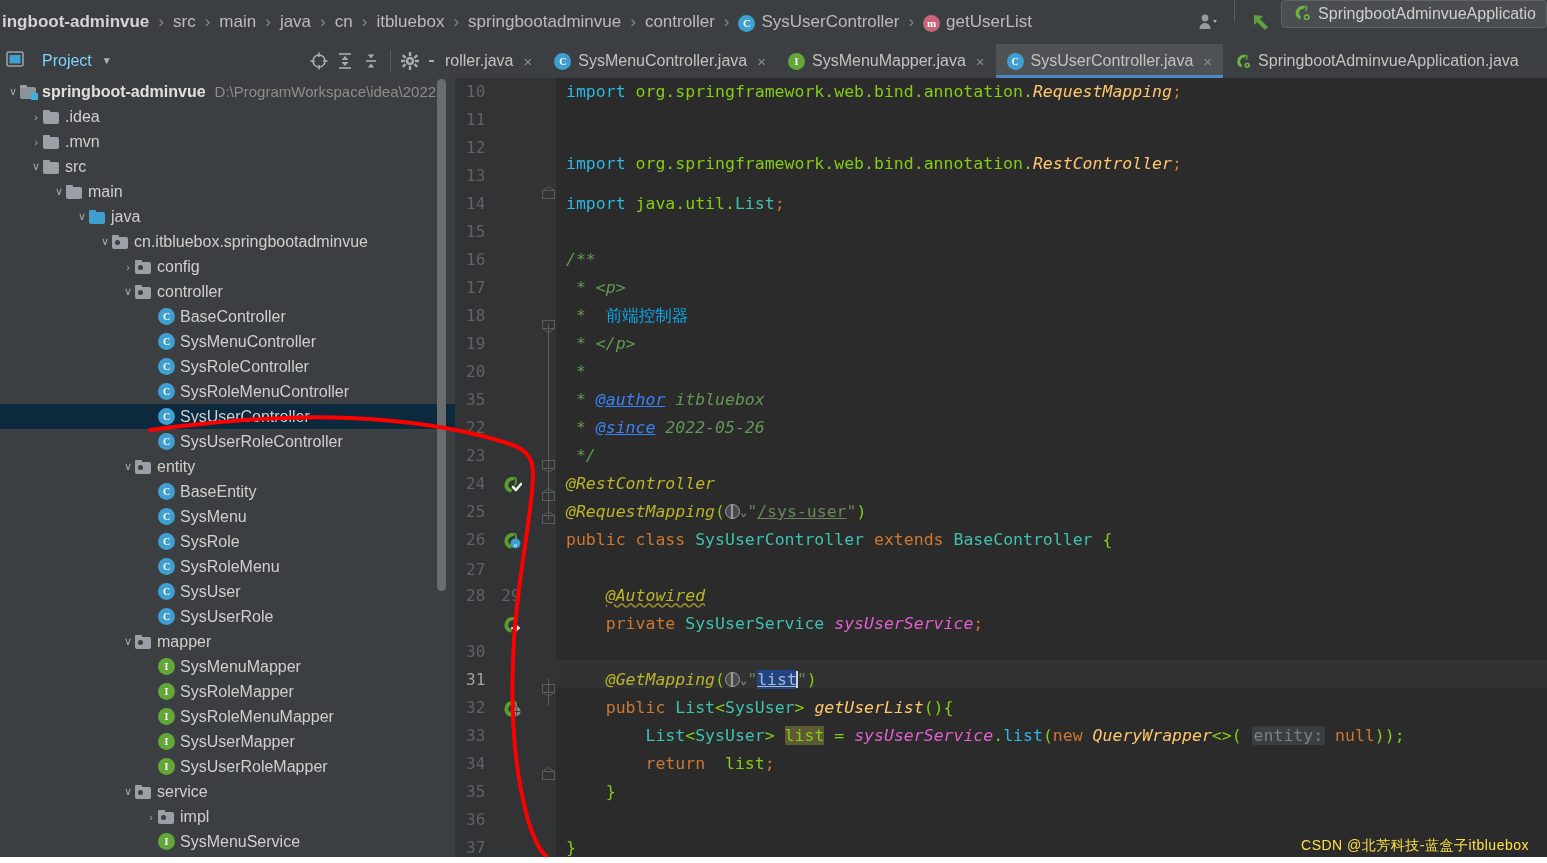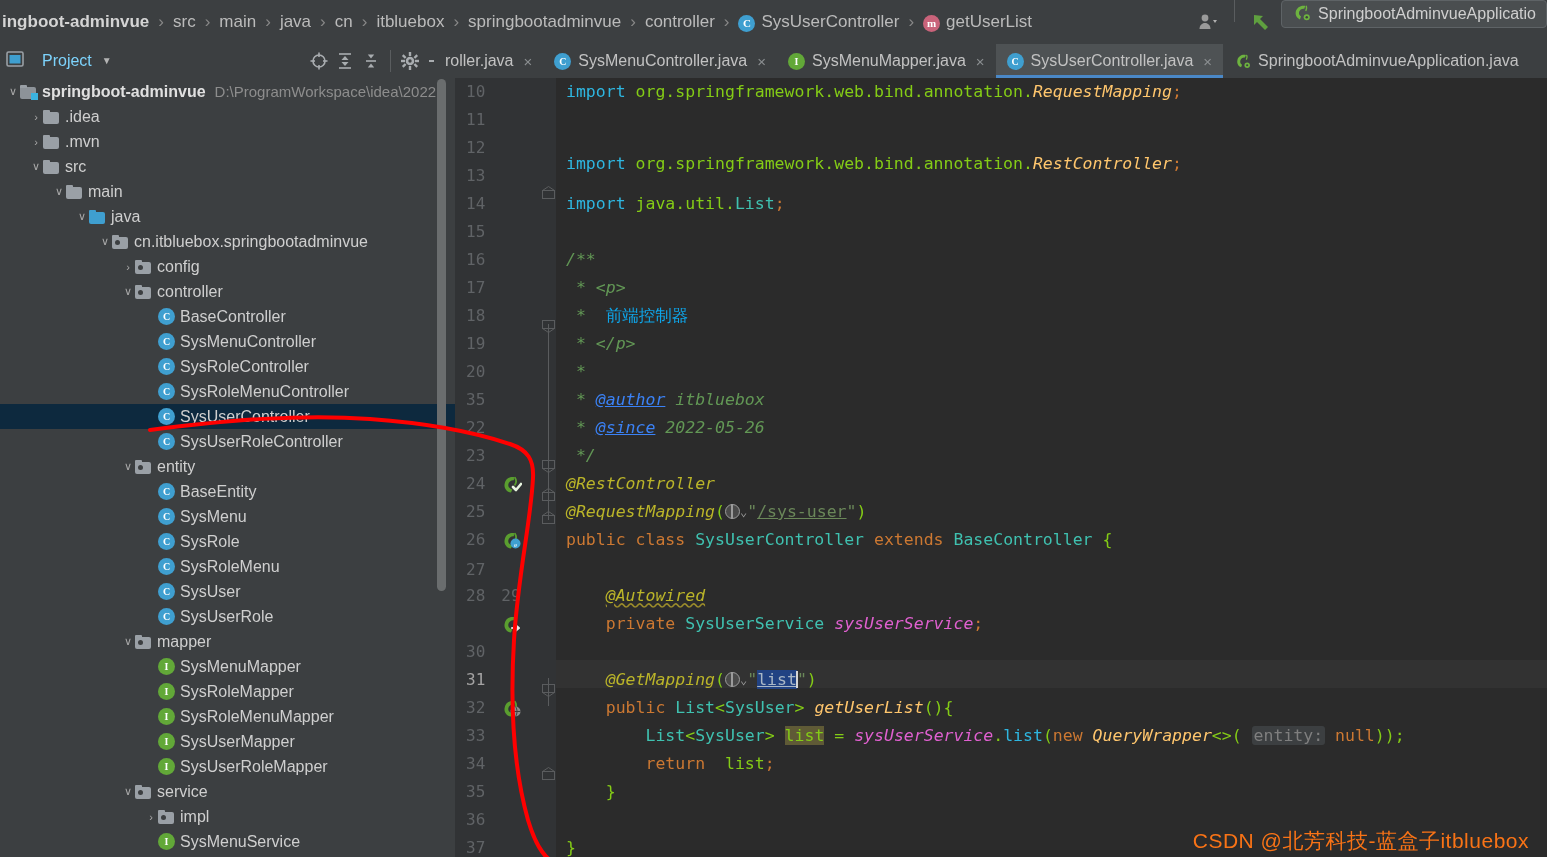--- a/index.html
+++ b/index.html
@@ -161,21 +161,21 @@
   }
   .globe::after{ content:''; position:absolute; left:5.5px; top:-1px; width:1.5px; height:15px; background:#9b9b9b; transform:rotate(0deg);}
   .gcaret { color:#9b9b9b; font-size:12px; vertical-align:1px; }
 
   
   .redann { position: absolute; left: 0; top: 0; width: 1547px; height: 863px; pointer-events: none; }
 
   
   .watermark {
     position: absolute; right: 18px; bottom: 8px;
-    font-size: 21px; color: #f97316; letter-spacing: .5px;
+    font-size: 14px; color: #fde047; letter-spacing: .5px;
     font-family: "Liberation Sans", sans-serif;
   }
   .botstrip { position: absolute; left: 0; bottom: 0; width: 1547px; height: 6px; background: #ffffff; }
 </style>
 </head>
 <body>
 
 <div id="app">
 
   <div class="topbar">

